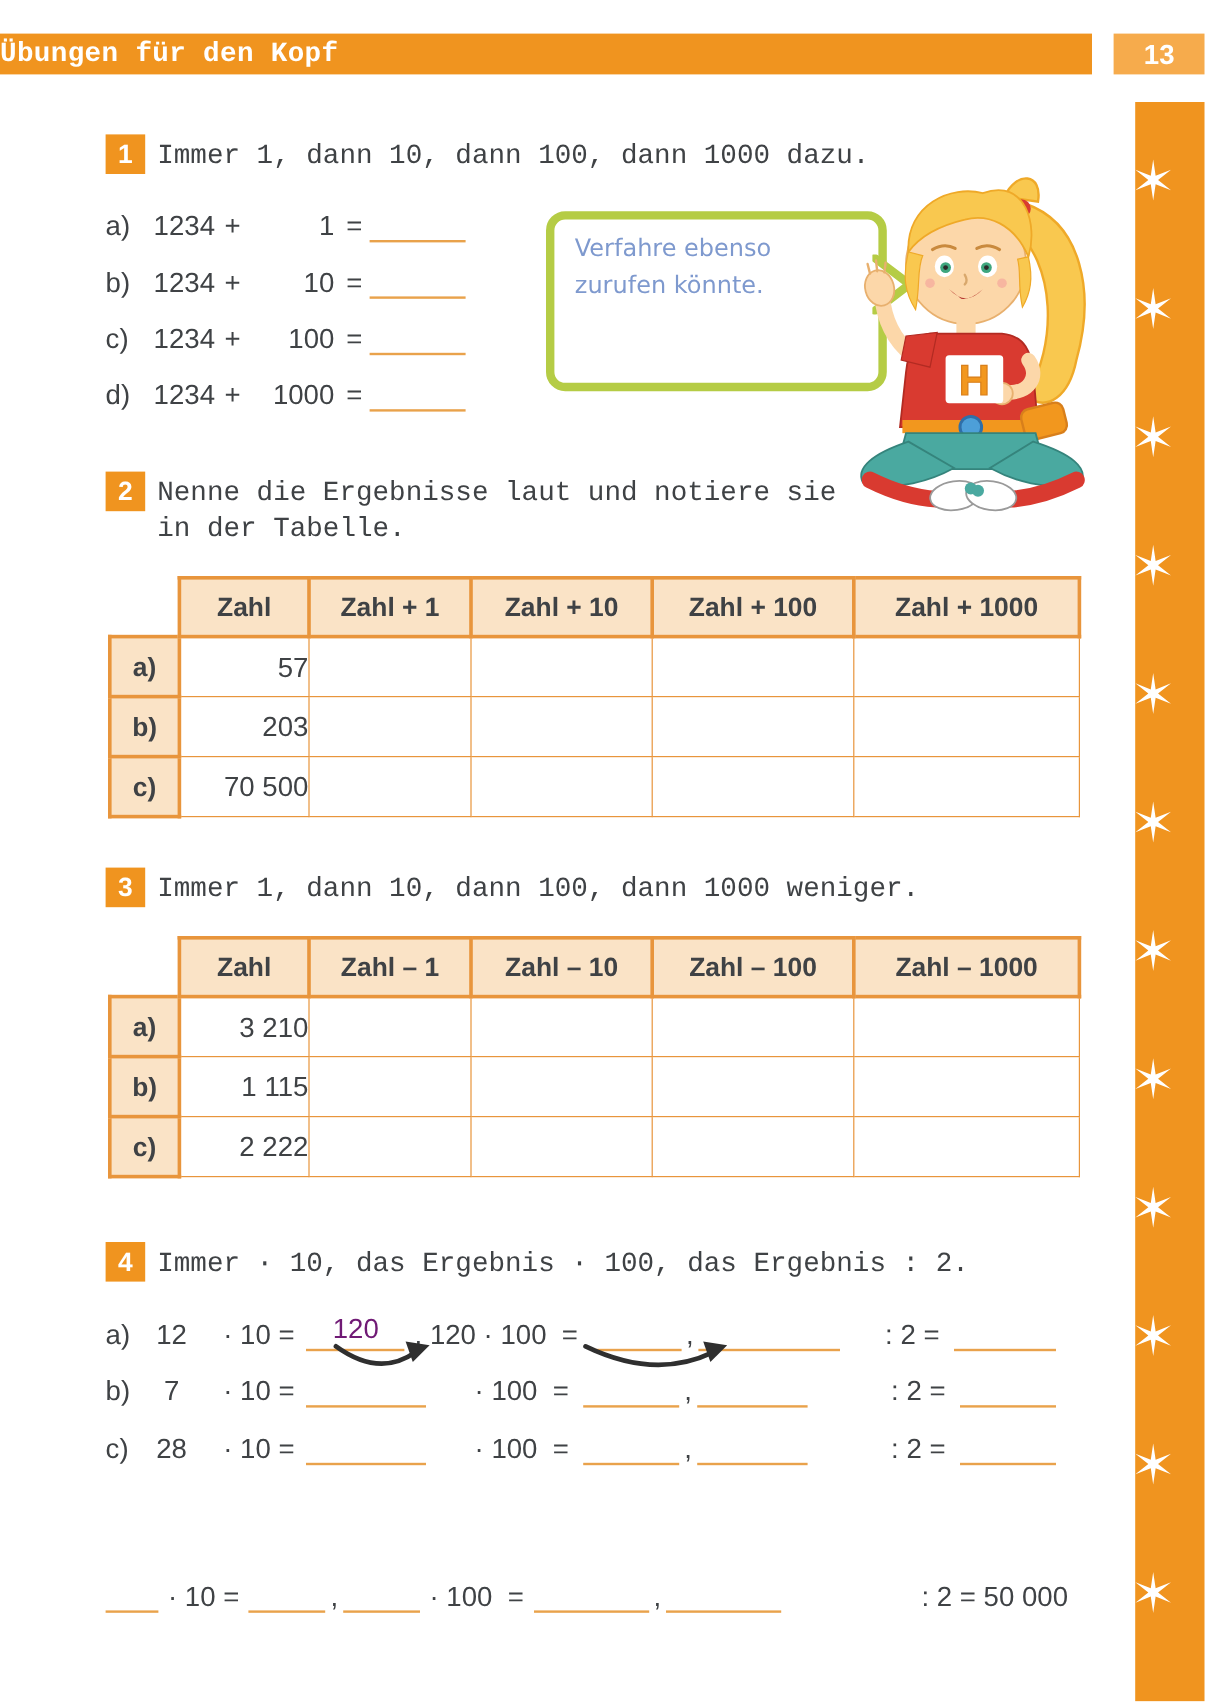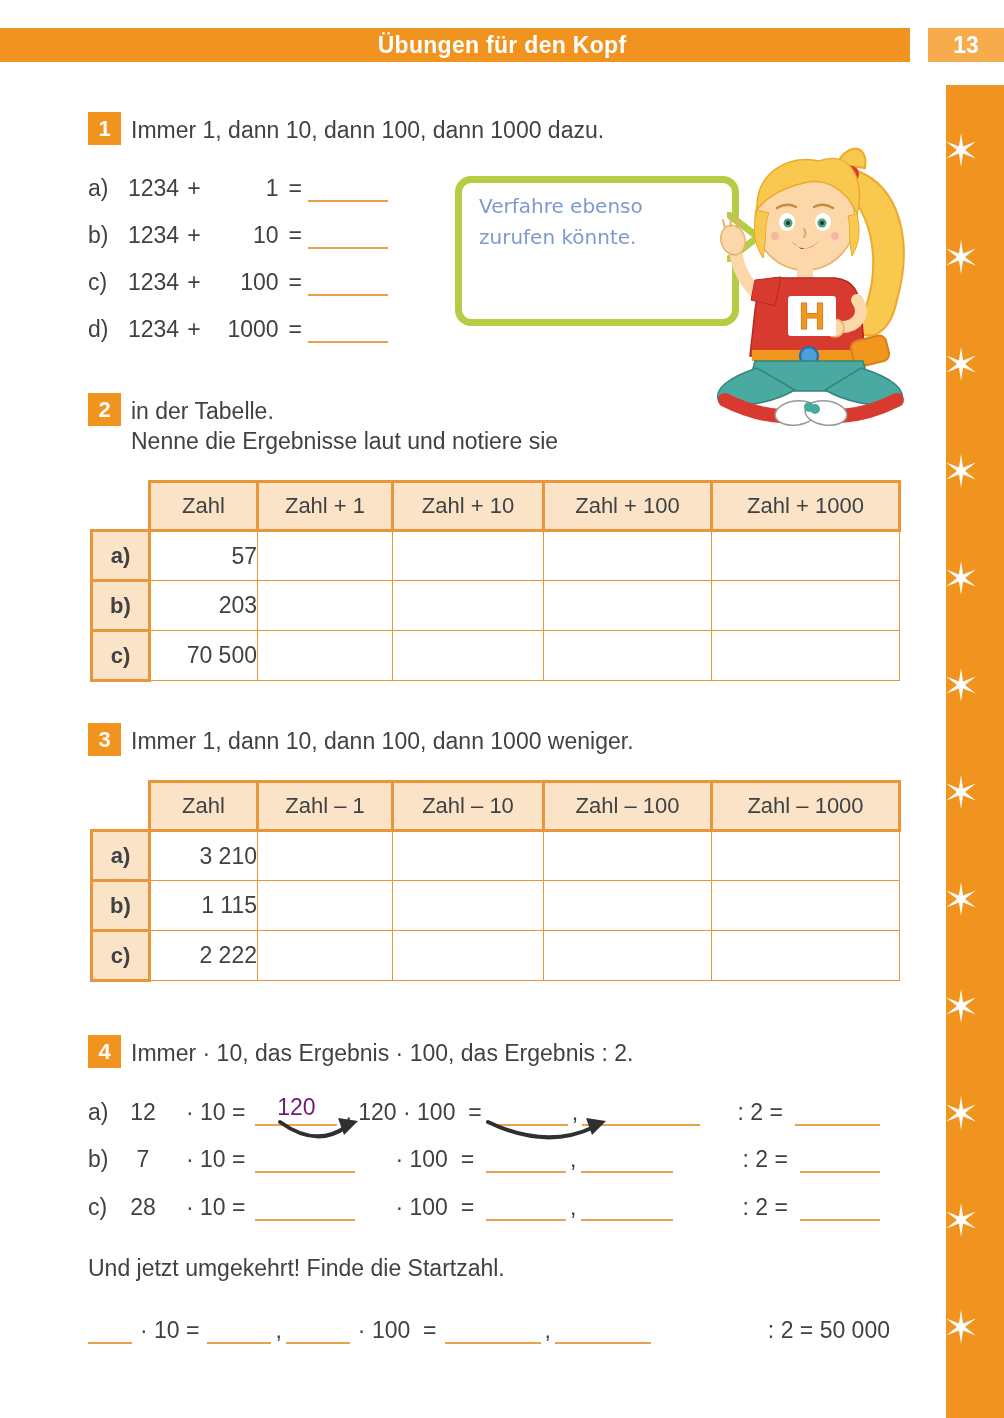--- a/index.html
+++ b/index.html
@@ -2,53 +2,53 @@
 <html><head>
 <meta charset="utf-8">
 <style>
   html,body{margin:0;padding:0;background:#ffffff;}
   #page{position:relative;width:1004px;height:1418px;background:#fff;overflow:hidden;
         font-family:"Liberation Sans",sans-serif;color:#3f4245;}
 
   
   .topbar{position:absolute;left:0;top:28px;width:910px;height:34px;background:#f0941f;}
   .topbar-title{position:absolute;left:0;top:28px;width:1004px;height:34px;line-height:34px;
-        text-align:center;color:#fff;font-weight:bold;font-size:23px;letter-spacing:.3px;}
+        color:#fff;font-weight:bold;font-size:23px;letter-spacing:.3px;font-family:Liberation Mono, monospace;}
   .pagebadge{position:absolute;left:928px;top:28px;width:76px;height:34px;background:#f6ab4c;
         color:#fff;font-weight:bold;font-size:23px;text-align:center;line-height:34px;}
 
   
   .siderail{position:absolute;left:946px;top:85px;width:58px;height:1333px;background:#f0941f;}
   .star{position:absolute;width:36px;height:36px;left:-3px;}
 
   
   .exbadge{position:absolute;width:33px;height:33px;background:#f0941f;color:#fff;
         font-weight:bold;font-size:22px;display:flex;align-items:center;justify-content:center;}
-  .extitle{position:absolute;font-size:23px;line-height:30px;color:#3f4245;}
+  .extitle{position:absolute;font-size:23px;line-height:30px;color:#3f4245;font-family:Liberation Mono, monospace;}
 
   
   .eqrow{position:absolute;left:88px;display:flex;align-items:flex-end;height:34px;font-size:23px;}
   .eqrow .lbl{width:40px;}
   .eqrow .base{margin-right:8px;}
   .eqrow .addend{display:inline-block;width:78px;text-align:right;}
   .eqrow .eq{margin:0 6px 0 10px;}
   .blank{display:inline-block;border-bottom:2.5px solid #e9a24b;height:10px;position:relative;}
   .w80{width:80px;}
 
   
   .bubble{position:absolute;left:455px;top:176px;width:284px;height:150px;box-sizing:border-box;
         background:#fff;border:7px solid #b5cc45;border-radius:16px;padding:8px 0 0 17px;}
   .bubble div{font-family:"DejaVu Sans",sans-serif;font-size:20px;line-height:31px;color:#7e99ce;}
   .bubble-tail{position:absolute;left:727px;top:212px;}
 
   
   table.wtable{position:absolute;border-collapse:collapse;table-layout:fixed;font-size:23px;}
   table.wtable td,table.wtable th{padding:0;}
   .corner{border:none;background:#fff;}
-  th.hcell{background:#fae3c6;border:3px solid #e8953c;font-weight:normal;font-size:22px;
+  th.hcell{background:#fae3c6;border:3px solid #e8953c;font-weight:bold;font-size:22px;
         color:#3f4245;height:46px;text-align:center;}
   td.rlabel{background:#fae3c6;border:3px solid #e8953c;font-weight:bold;font-size:22px;
         text-align:center;height:47px;}
   td.vcell{border:1.5px solid #e8953c;text-align:right;padding-right:13px;}
   td.ecell{border:1.5px solid #e8953c;}
 
   
   .eq4row{position:absolute;left:88px;width:792px;display:flex;align-items:flex-end;height:36px;font-size:23px;}
   .eq4row .lbl{width:38px;}
   .eq4row .factor{display:inline-block;width:34px;text-align:center;margin-right:20px;}
@@ -218,22 +218,22 @@
     <path d="M192,272 C152,292 116,292 96,280" fill="none" stroke="#d93a30" stroke-width="14" stroke-linecap="round"></path>
 
     <ellipse cx="91" cy="285" rx="21" ry="12" fill="#ffffff" stroke="#9a9a9a" stroke-width="1.5" transform="rotate(-8 91 285)"></ellipse>
     <ellipse cx="121" cy="285" rx="21" ry="12" fill="#ffffff" stroke="#9a9a9a" stroke-width="1.5" transform="rotate(8 121 285)"></ellipse>
     <circle cx="104" cy="279" r="5" fill="#4aa9a0"></circle>
       <circle cx="110" cy="281" r="5" fill="#4aa9a0"></circle>
   </svg>
 
   <div class="exbadge" style="left:88px;top:393px">2</div>
   <div class="extitle" style="left:131px;top:396px">
+    <div>Nenne die Ergebnisse laut und notiere sie</div>
     <div>in der Tabelle.</div>
-    <div>Nenne die Ergebnisse laut und notiere sie</div>
   </div>
 
   <table class="wtable" style="left:90px;top:480px">
     <colgroup>
         <col style="width:58px">
         <col style="width:108px">
         <col style="width:135px">
         <col style="width:151px">
         <col style="width:168px">
         <col style="width:188px">
@@ -368,21 +368,20 @@
     <span class="op">· 10 =</span>
     <span class="blank" style="width:100px"></span>
     <span class="midbc">· 100  =</span>
     <span class="blank" style="width:80px"></span>
     <span class="comma">,</span>
     <span class="blank" style="width:92px"></span>
     <span class="rgt">: 2 =</span>
     <span class="blank" style="width:80px"></span>
   </div>
 
-  <div class="extitle" style="left:88px;top:1253px">Und jetzt umgekehrt! Finde die Startzahl.</div>
 
   <div class="revrow" style="top:1308px">
     <span class="blank" style="width:44px"></span>
     <span class="t">· 10 =</span>
     <span class="blank" style="width:64px"></span>
     <span class="t" style="margin:0 4px">,</span>
     <span class="blank" style="width:64px"></span>
     <span class="t">· 100  =</span>
     <span class="blank" style="width:96px"></span>
     <span class="t" style="margin:0 4px">,</span>

